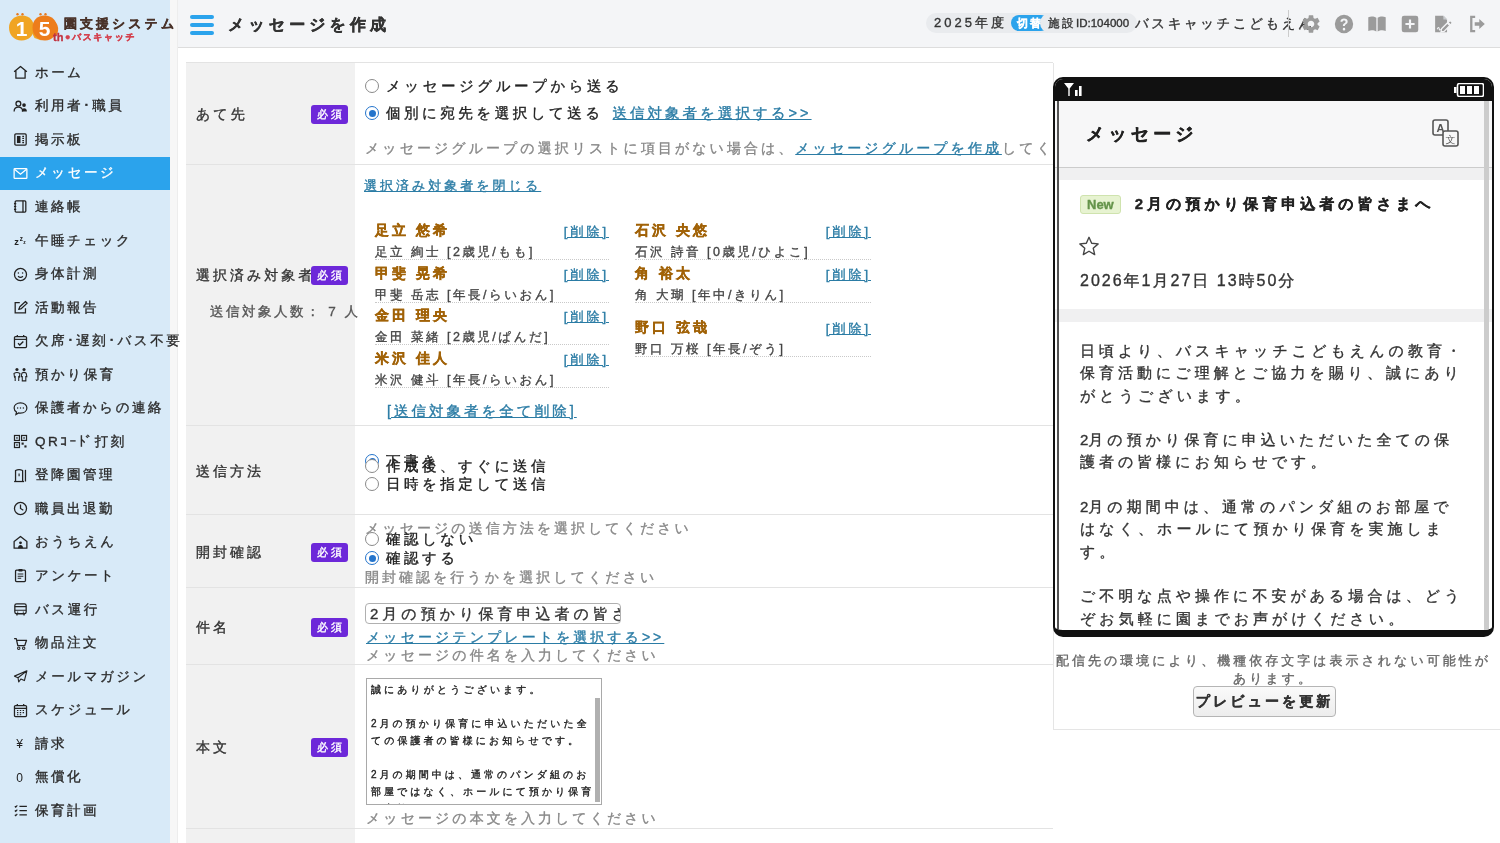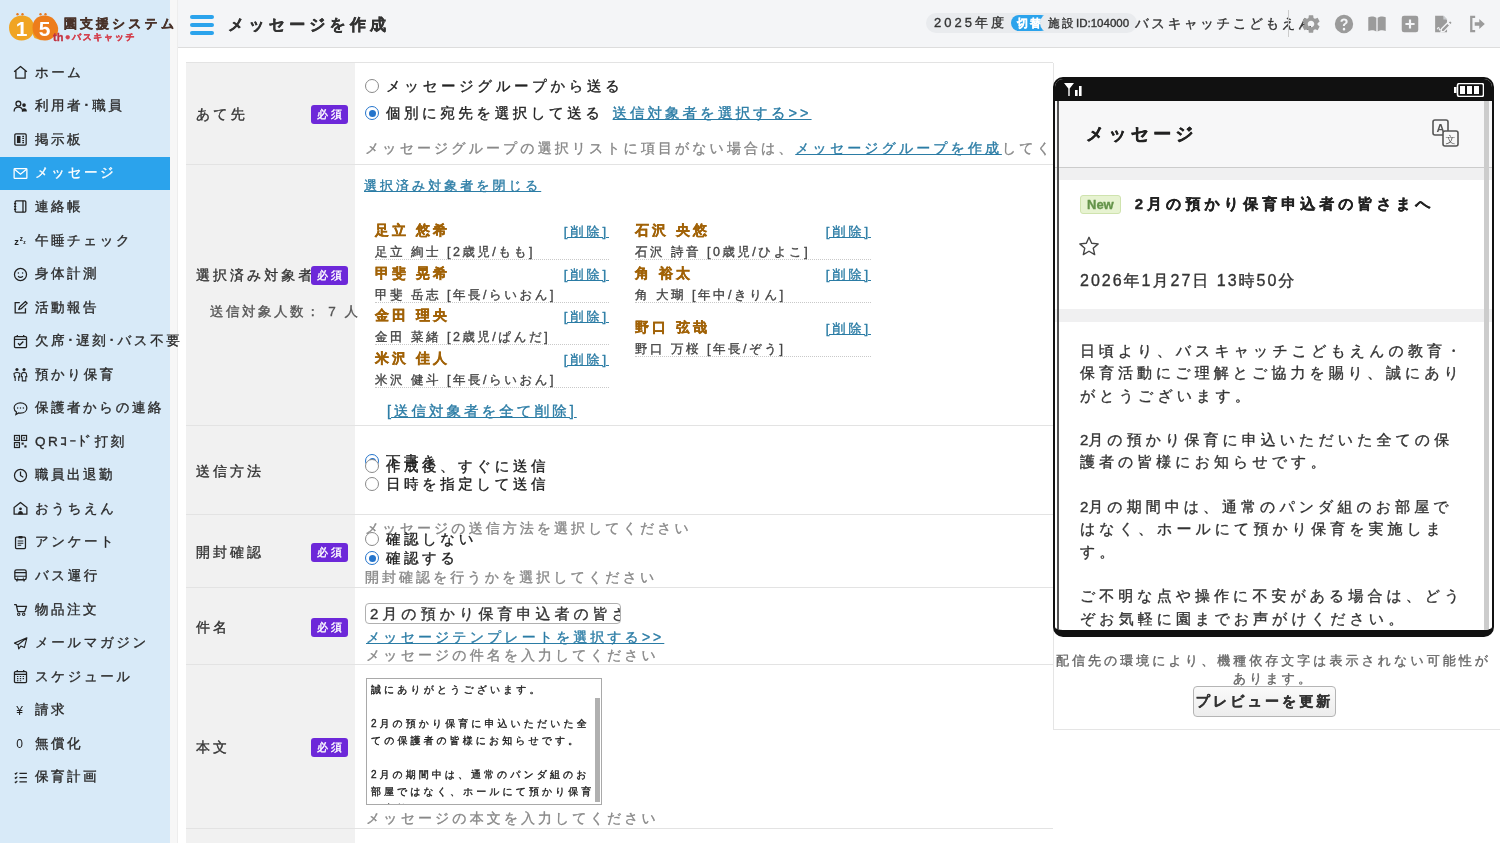--- a/index.html
+++ b/index.html
@@ -166,20 +166,29 @@
         <rect x="3.5" y="3.5" width="7" height="7" fill="none" stroke="#222" stroke-width="1.7"></rect>
         <rect x="6" y="6" width="2" height="2" fill="#222"></rect>
         <rect x="13.5" y="3.5" width="7" height="7" fill="none" stroke="#222" stroke-width="1.7"></rect>
         <rect x="16" y="6" width="2" height="2" fill="#222"></rect>
         <rect x="3.5" y="13.5" width="7" height="7" fill="none" stroke="#222" stroke-width="1.7"></rect>
         <rect x="6" y="16" width="2" height="2" fill="#222"></rect>
         <rect x="13.5" y="13.5" width="3" height="3" fill="#222"></rect>
         <rect x="17.5" y="17.5" width="3" height="3" fill="#222"></rect>
       </svg>
       <span>QRｺｰﾄﾞ打刻</span>
+    </div>
+    <div class="mi">
+      <svg viewBox="0 0 24 24">
+        <path d="M5 20.5 V5 Q10 2.5 15 5 V20.5" fill="none" stroke="#222" stroke-width="1.8"></path>
+        <path d="M3 20.5 H17" stroke="#222" stroke-width="1.8"></path>
+        <path d="M19 4 V20.5" stroke="#222" stroke-width="1.8"></path>
+        <path d="M10 9 V13" stroke="#222" stroke-width="1.6"></path>
+      </svg>
+      <span>登降園管理</span>
     </div>
     <div class="mi">
       <svg viewBox="0 0 24 24">
         <circle cx="12" cy="12" r="8.5" fill="none" stroke="#222" stroke-width="1.8"></circle>
         <path d="M12 6.5 V12 L16 14.5" fill="none" stroke="#222" stroke-width="1.8"></path>
       </svg>
       <span>職員出退勤</span>
     </div>
     <div class="mi">
       <svg viewBox="0 0 24 24">

